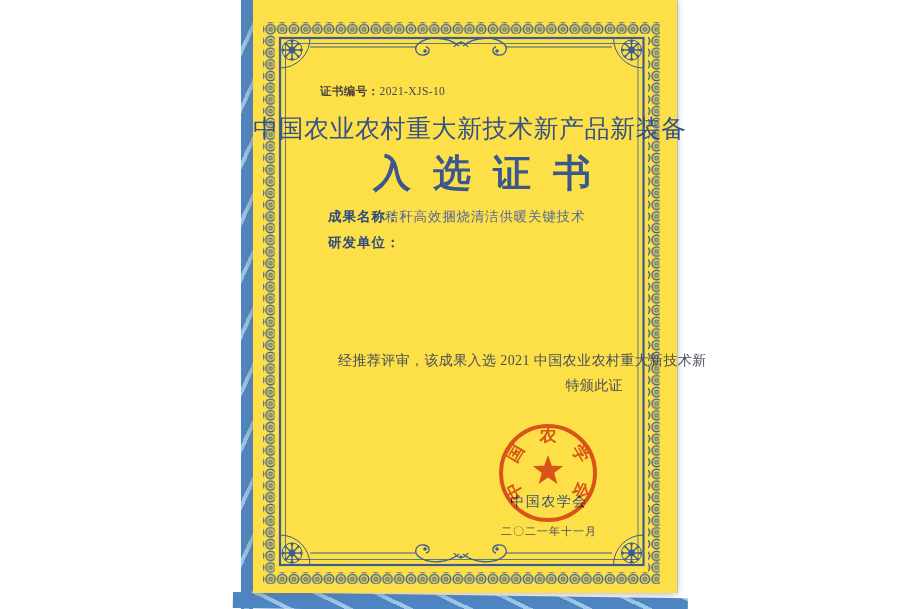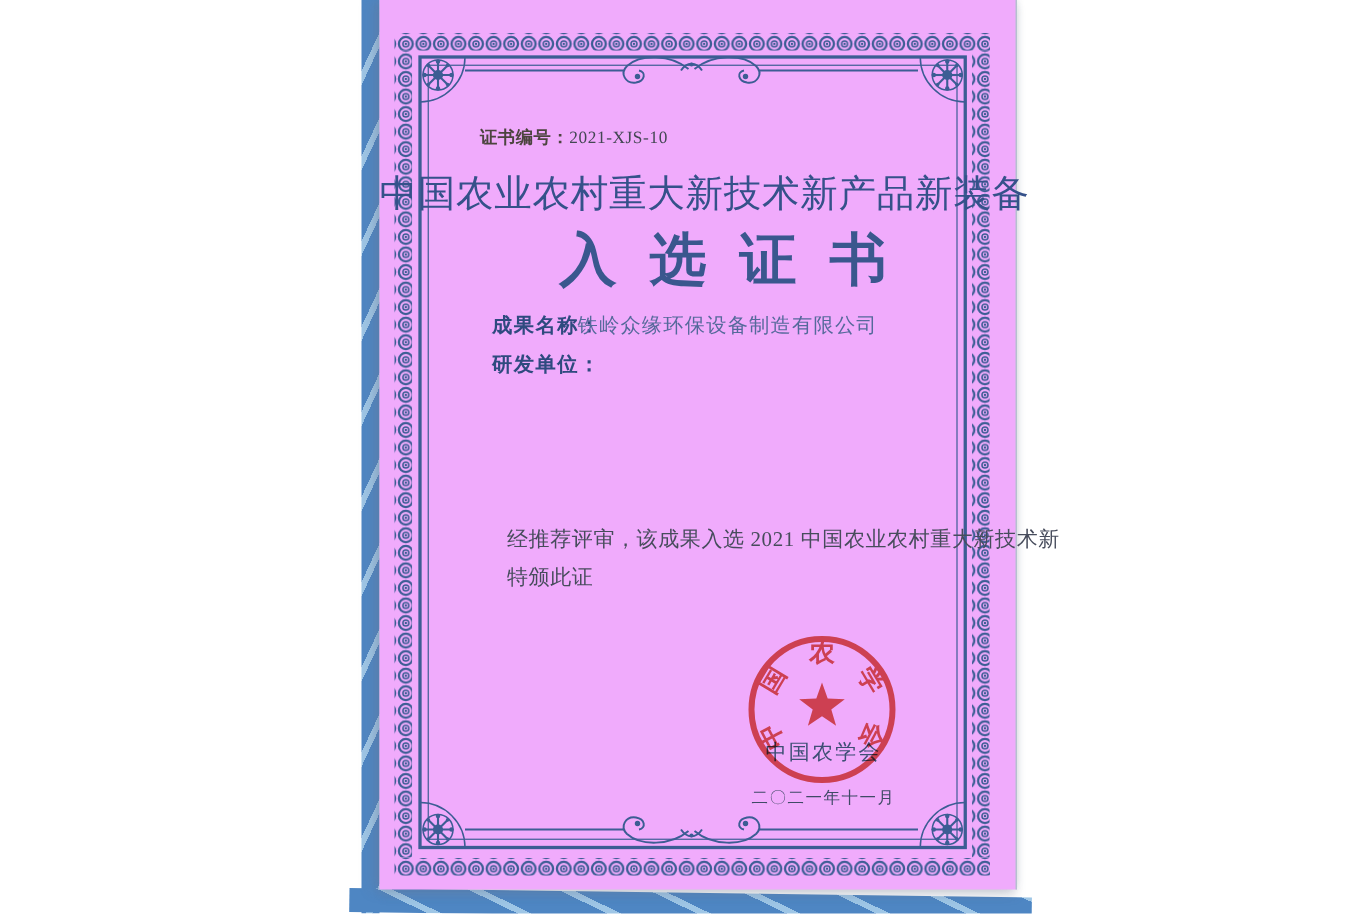--- a/index.html
+++ b/index.html
@@ -14,21 +14,21 @@
   }
   .folder-edge-bottom {
     position:absolute; left:233px; top:592px; width:455px; height:16px; z-index:0;
     background:repeating-linear-gradient(25deg,#4e86c3 0 22px,#9ec6e6 22px 26px);
     transform:rotate(0.8deg); transform-origin:left top;
   }
 
   
   .page {
     position:absolute; left:253px; top:0; width:425px; height:593px; z-index:1;
-    background:#f0abfc;
+    background:#fde047;
     border-right:1px solid #b5c0cf;
     box-shadow:-5px 0 8px rgba(110,120,140,.28), 0 -3px 5px rgba(110,120,140,.18),
                0 4px 6px rgba(110,120,140,.22);
   }
   .frame-svg { position:absolute; left:0; top:0; z-index:1; }
 
   .txt { position:absolute; z-index:2; white-space:nowrap; }
 
   .cert-no { left:67px; top:84px; font-size:11.5px; letter-spacing:.4px; }
   .cert-no .lbl { font-weight:bold; color:#4c443f; }
@@ -44,21 +44,21 @@
   .row-achievement { left:75px; top:208px; }
   .row-developers  { left:75px; top:234px; }
   .field-lbl { font-size:13.5px; font-weight:bold; color:#2e4a7f; letter-spacing:1px;
                width:57px; flex:0 0 auto; white-space:nowrap; }
   .field-val { font-size:13.5px; color:#55699b; letter-spacing:.8px; white-space:nowrap; }
   .dev-list .field-val-line { font-size:13.5px; color:#55699b; letter-spacing:.8px;
                line-height:19px; white-space:nowrap; }
 
   .body-text { left:55px; top:348px; width:315px; font-size:14px; color:#474c5c;
                line-height:25px; letter-spacing:.4px; white-space:normal; }
-  .body-text .ln { white-space:nowrap; }
+  .body-text .ln { white-space:nowrap;text-align:right; }
   .body-text .indent { padding-left:30px; }
 
   .signature { left:235px; top:457px; width:122px; text-align:center; }
   .issuer { font-size:14px; color:#3e4f75; letter-spacing:1.5px;margin-top:36px; }
   .issue-date { margin-top:13px; font-size:11px; color:#3f4a66; letter-spacing:1px; }
 
   .seal-svg { position:absolute; left:240px; top:419px; z-index:3;
               mix-blend-mode:multiply; opacity:.88; }
 </style>
 </head>
@@ -146,21 +146,21 @@
 
     <div class="txt cert-no">
       <span class="lbl">证书编号：</span><span class="val">2021-XJS-10</span>
     </div>
 
     <div class="txt title1">中国农业农村重大新技术新产品新装备</div>
     <div class="txt title2">入选证书</div>
 
     <div class="field-row row-achievement">
       <div class="field-lbl">成果名称：</div>
-      <div class="field-val">铁岭众缘环保设备制造有限公司</div>
+      <div class="field-val">秸秆高效捆烧清洁供暖关键技术</div>
     </div>
 
     <div class="field-row row-developers">
       <div class="field-lbl">研发单位：</div>
     </div>
 
     <div class="txt body-text">
       <div class="ln indent">经推荐评审，该成果入选 2021 中国农业农村重大新技术新</div>
       <div class="ln indent">特颁此证</div>
     </div>

